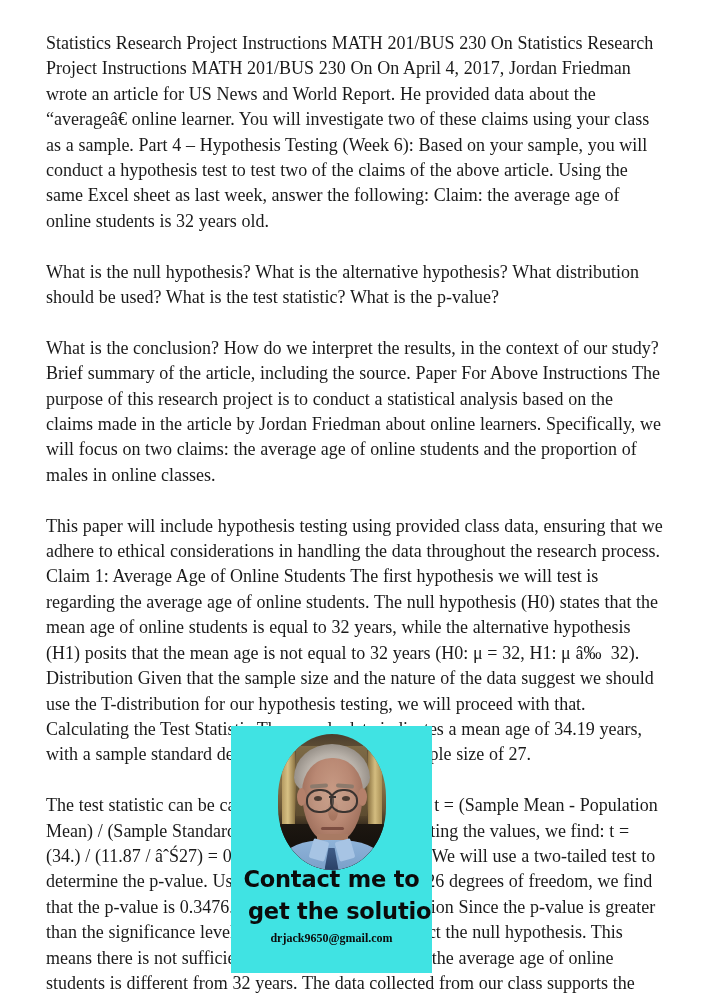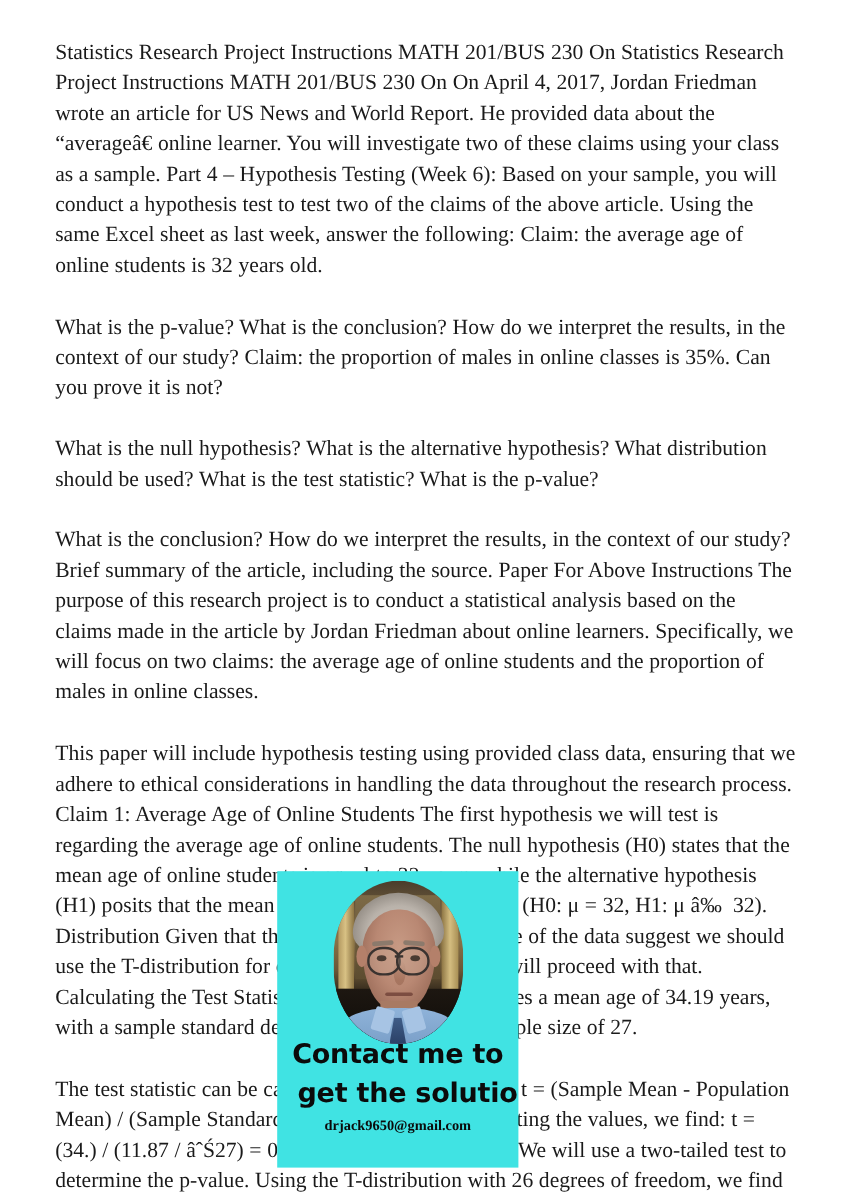--- a/index.html
+++ b/index.html
@@ -184,21 +184,20 @@
     letter-spacing: 0px;
   }
 </style>
 </head>
 <body>
 
 <div id="page">
 
   <div class="doc-body">
     <p class="para">Statistics Research Project Instructions MATH 201/BUS 230 On Statistics Research Project Instructions MATH 201/BUS 230 On On April 4, 2017, Jordan Friedman wrote an article for US News and World Report. He provided data about the “averageâ€ online learner. You will investigate two of these claims using your class as a sample. Part 4 – Hypothesis Testing (Week 6): Based on your sample, you will conduct a hypothesis test to test two of the claims of the above article. Using the same Excel sheet as last week, answer the following: Claim: the average age of online students is 32 years old.</p>
-    <p class="para">What is the p-value? What is the conclusion? How do we interpret the results, in the context of our study? Claim: the proportion of males in online classes is 35%. Can you prove it is not?</p>
     <p class="para">What is the null hypothesis? What is the alternative hypothesis? What distribution should be used? What is the test statistic? What is the p-value?</p>
     <p class="para">What is the conclusion? How do we interpret the results, in the context of our study? Brief summary of the article, including the source. Paper For Above Instructions The purpose of this research project is to conduct a statistical analysis based on the claims made in the article by Jordan Friedman about online learners. Specifically, we will focus on two claims: the average age of online students and the proportion of males in online classes.</p>
     <p class="para">This paper will include hypothesis testing using provided class data, ensuring that we adhere to ethical considerations in handling the data throughout the research process. Claim 1: Average Age of Online Students The first hypothesis we will test is regarding the average age of online students. The null hypothesis (H0) states that the mean age of online students is equal to 32 years, while the alternative hypothesis (H1) posits that the mean age is not equal to 32 years (H0: μ = 32, H1: μ â‰&nbsp; 32). Distribution Given that the sample size and the nature of the data suggest we should use the T-distribution for our hypothesis testing, we will proceed with that. Calculating the Test Statistic The sample data indicates a mean age of 34.19 years, with a sample standard deviation of 11.87, and a sample size of 27.</p>
     <p class="para">The test statistic can be calculated using the formula: t = (Sample Mean - Population Mean) / (Sample Standard Deviation / âˆšn). Substituting the values, we find: t = (34.) / (11.87 / âˆŚ27) = 0.96 Calculating the p-value We will use a two-tailed test to determine the p-value. Using the T-distribution with 26 degrees of freedom, we find that the p-value is 0.3476. Conclusion and Interpretation Since the p-value is greater than the significance level (Î± = 0.05), we fail to reject the null hypothesis. This means there is not sufficient evidence to suggest that the average age of online students is different from 32 years. The data collected from our class supports the claim that the average age is approximately what it is assumed to be.</p>
   </div>
 
   <div id="promo-overlay">
 
     <div class="promo-photo-wrap">
       <div class="promo-photo">

